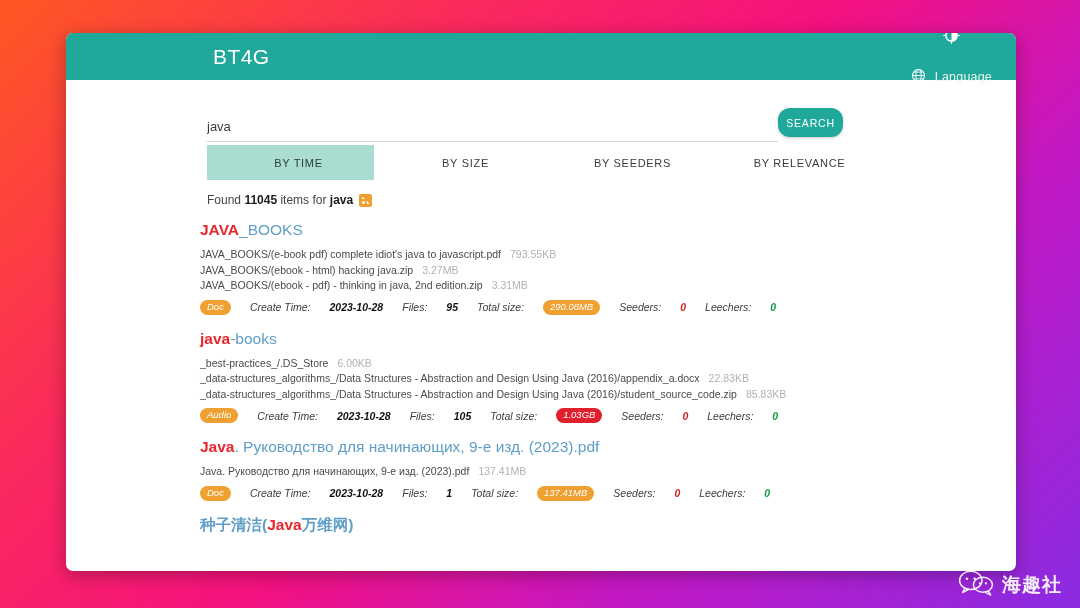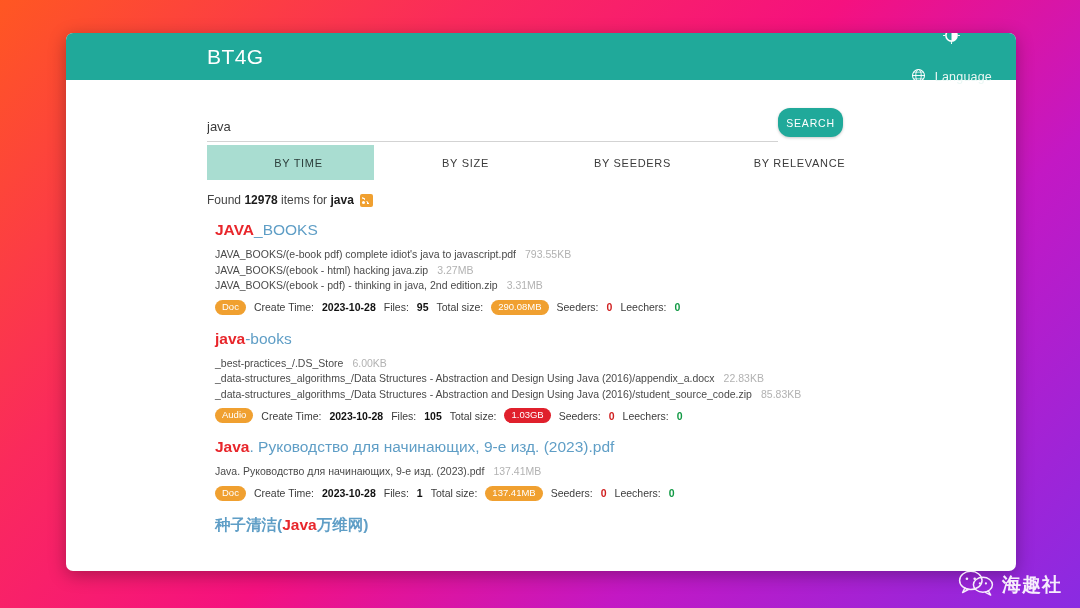--- a/index.html
+++ b/index.html
@@ -17,21 +17,21 @@
     background: #ffffff;
     border-radius: 7px;
     overflow: hidden;
     box-shadow: 0 4px 18px rgba(0,0,0,.30);
   }
 
   
   .topbar {
     height: 47px; background: #20a99a;
     display: flex; align-items: center;
-    padding: 0 24px 0 0;
+    padding: 0 24px 0 6px;
     position: relative;
   }
   .brand {
     color: #ffffff; font-size: 21px; font-weight: 400;
     letter-spacing: .4px; margin-left: 141px;
   }
   .topbar-right {
     margin-left: auto; display: flex; align-items: center; gap: 24px; flex-direction: column;
   }
   .icon-btn { display: flex; align-items: center; cursor: pointer; }
@@ -97,41 +97,41 @@
     width: 8px; height: 8px;
     border: 2px solid #fff; border-radius: 0 0 0 0;
     border-top: none; border-right: none;
     clip-path: polygon(0 0, 0 100%, 100% 100%, 100% 72%, 28% 72%, 28% 0);
     background:
       radial-gradient(circle 7.5px at 0 100%, transparent 5px, #fff 5px, #fff 6.6px, transparent 6.7px);
     border: none; width: 9px; height: 9px;
   }
 
   
-  .results { position: absolute; left: 149px; top: 186px; width: 700px; }
+  .results { position: absolute; left: 134px; top: 186px; width: 700px; }
   .result { margin-bottom: 13px; }
   .rtitle {
     font-size: 15.5px; line-height: 22px; cursor: pointer;
     margin-bottom: 6px; font-weight: 400;
   }
   .rtitle .hl { color: #e8262b; font-weight: 700; }
   .rtitle .rest { color: #5f9ec6; }
   .rtitle.cn .rest { color: #5f9ec6; font-weight: 700; }
   .rtitle.cn .hl { color: #e8262b; font-weight: 700; }
 
   .files { margin: 0 0 6px 0; }
   .fileline {
     font-size: 10.5px; line-height: 15.5px; color: #4a4a4a;
     white-space: nowrap;
   }
   .fsize { color: #b2b2b2; margin-left: 9px; }
 
   .meta {
-    display: flex; align-items: center; gap: 8px;
-    font-size: 10.5px; color: #3c3c3c; flex-wrap: nowrap;
+    display: flex; align-items: center; gap: 19px;
+    font-size: 10.5px; color: #3c3c3c; flex-wrap: nowrap; font-style: italic;
   }
   .badge {
     display: inline-block; padding: 1px 7px 2px;
     border-radius: 9px; color: #fff; font-size: 9.5px;
     line-height: 12px;
   }
   .badge.cat { background: #f0a030; }
   .badge.size-orange { background: #f0a030; }
   .badge.size-red { background: #e0202c; }
   .meta b { font-weight: 700; color: #111; }
@@ -194,21 +194,21 @@
 
     <div class="tabs">
       <div class="tab active">BY TIME</div>
       <div class="tab">BY SIZE</div>
       <div class="tab">BY SEEDERS</div>
       <div class="tab">BY RELEVANCE</div>
     </div>
 
     <div class="found">
       <span>Found</span>&nbsp;
-      <b>12978</b>&nbsp;
+      <b>11045</b>&nbsp;
       <span>items for</span>&nbsp;
       <b>java</b>
       <span class="rss"></span>
     </div>
 
     <div class="results">
 
       <div class="result">
         <div class="rtitle">
           <span class="hl">JAVA</span><span class="rest">_BOOKS</span>

